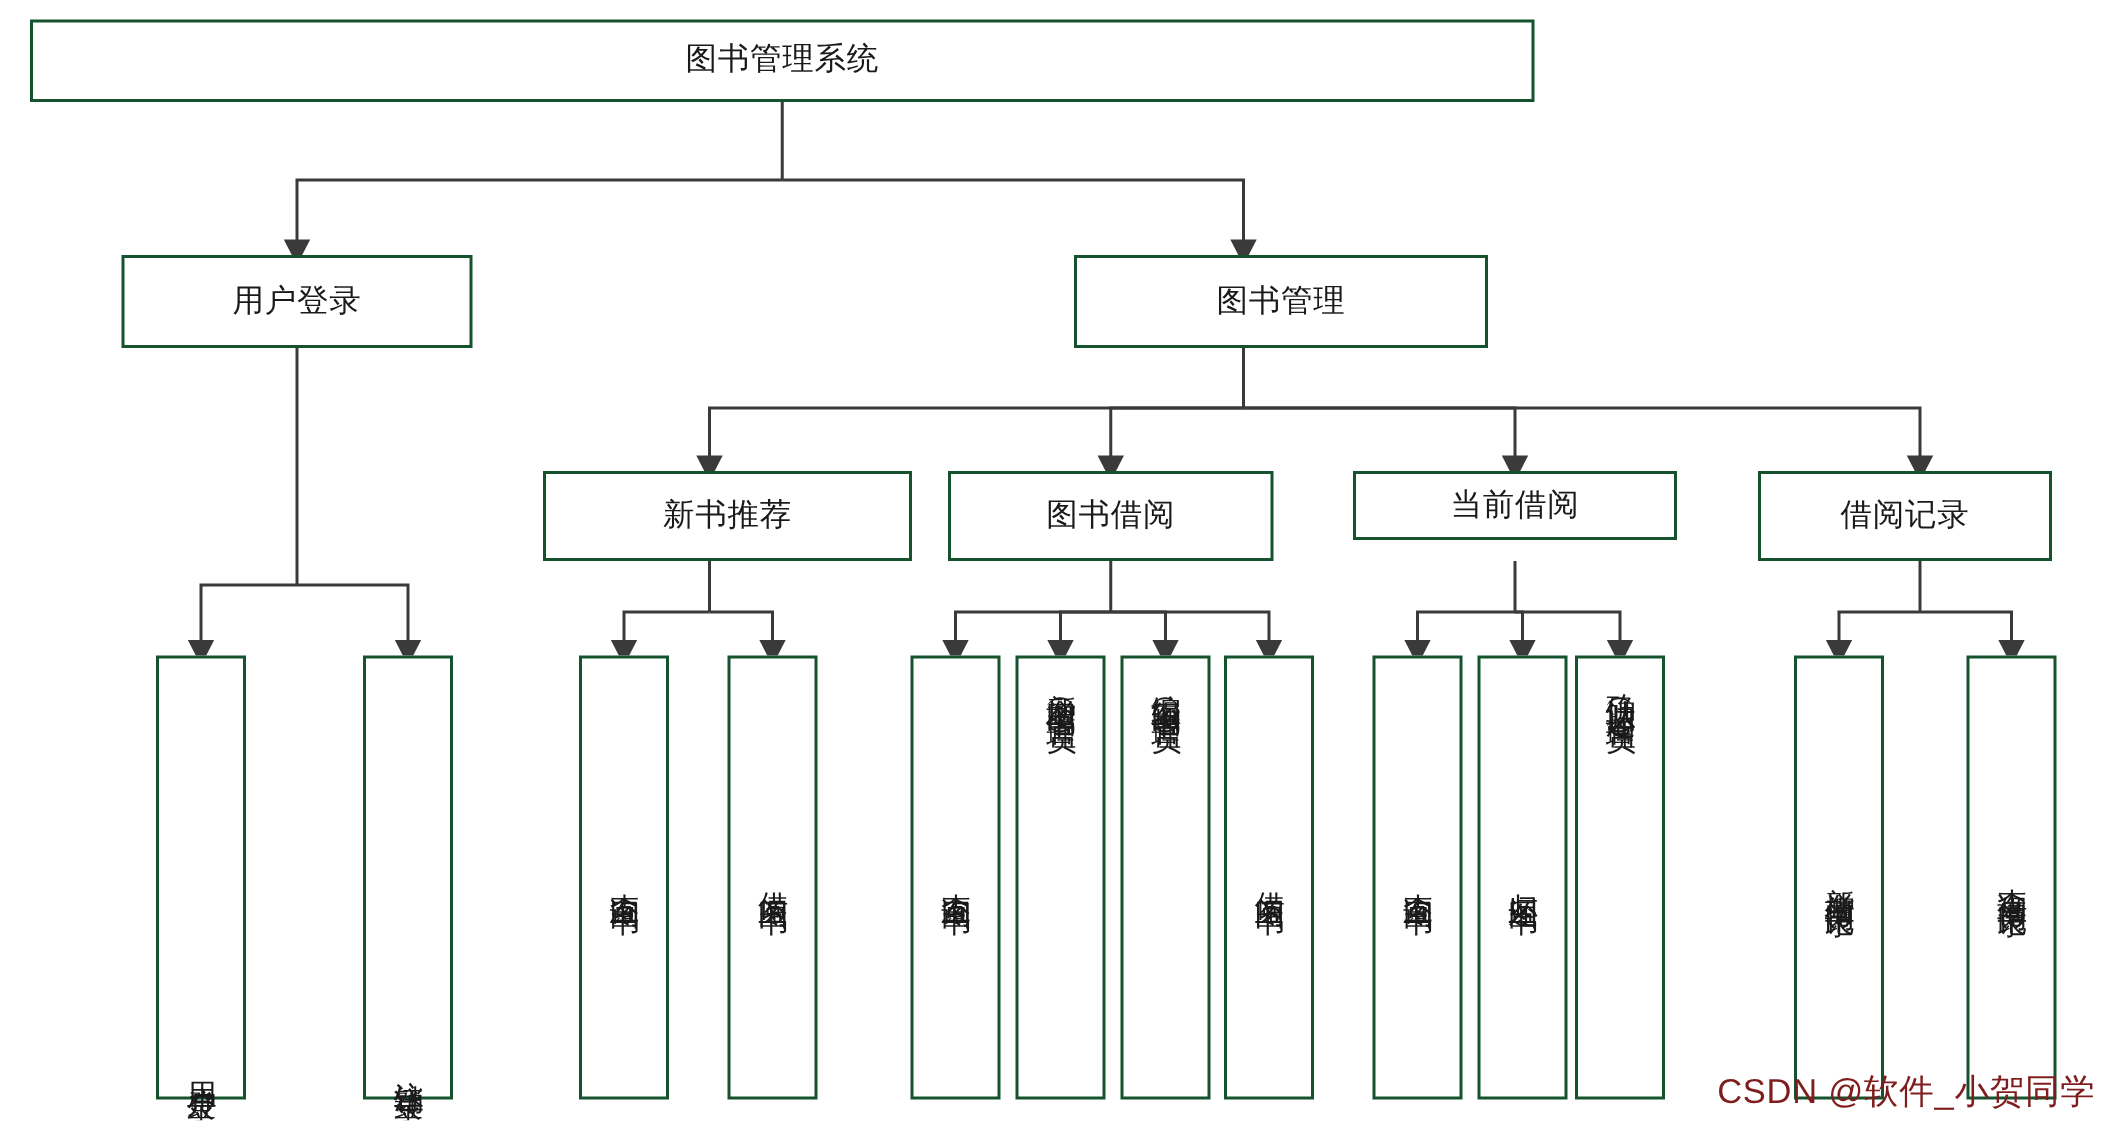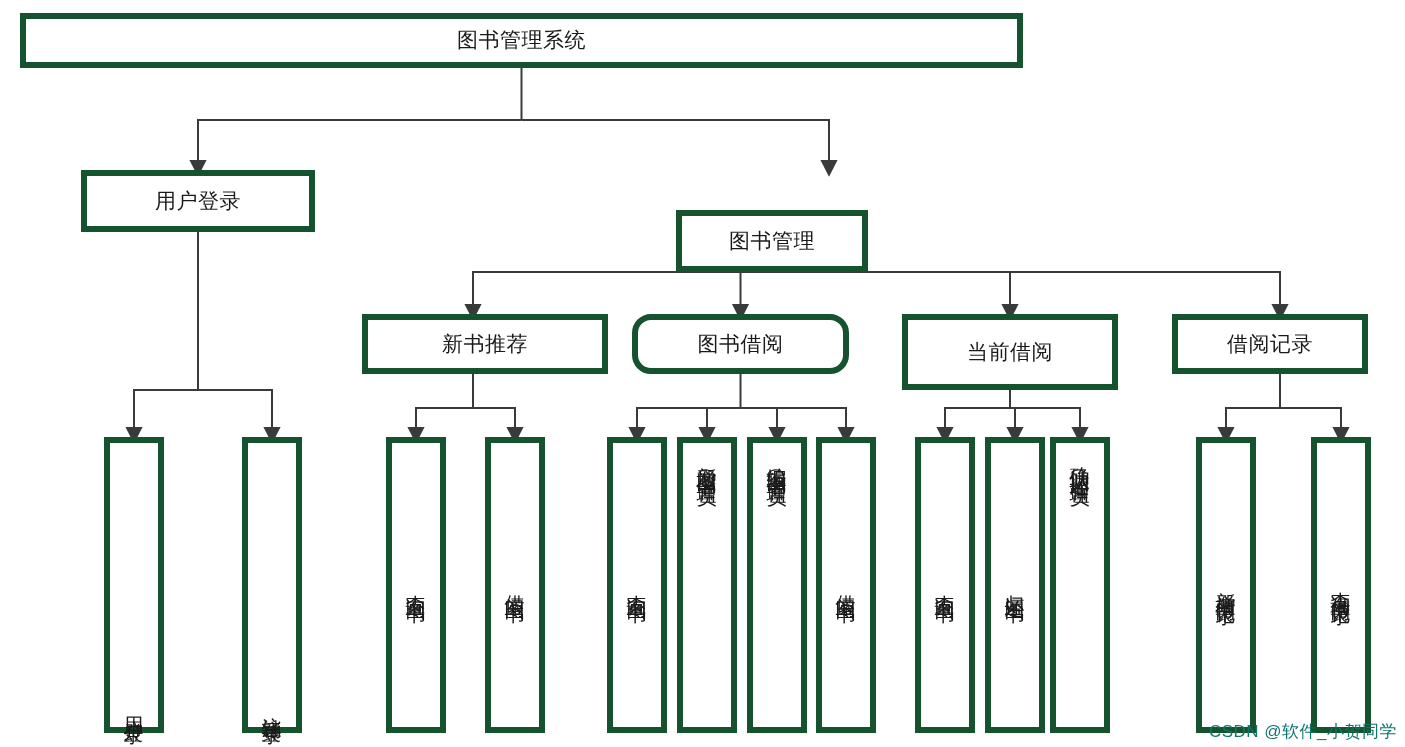--- a/index.html
+++ b/index.html
@@ -22,21 +22,21 @@
     left: 0;
     top: 0;
     width: 1405px;
     height: 747px;
     pointer-events: none;
   }
   .node {
     position: absolute;
     box-sizing: border-box;
     background: #ffffff;
-    border: 6px solid #14532d;
+    border: 2px solid #14532d;
     display: flex;
     align-items: center;
     justify-content: center;
     color: #1a1a1a;
   }
   .node .label {
     display: block;
     text-align: center;
     line-height: 1.18;
     white-space: nowrap;
@@ -60,22 +60,22 @@
     line-height: 1;
   }
   .node.vert.align-bottom {
     align-items: flex-end;
     padding-bottom: 14px;
   }
   .watermark {
     position: absolute;
     right: 8px;
     bottom: 4px;
-    font-size: 17px;
-    color: #0f766e;
+    font-size: 23px;
+    color: #7f1d1d;
     white-space: nowrap;
     letter-spacing: 0.5px;
   }
 </style>
 </head>
 <body>
 
 <div id="canvas">
 
   <svg id="wires" viewBox="0 0 1405 747">
@@ -114,31 +114,31 @@
       </g>
   </svg>
 
   <div class="node horiz" id="n-root" style="left: 20px; top: 13px; width: 1003px; height: 55px;">
     <span class="label">图书管理系统</span>
   </div>
 
   <div class="node horiz" id="n-user-login" style="left: 81px; top: 170px; width: 234px; height: 62px;">
     <span class="label">用户登录</span>
   </div>
-  <div class="node horiz" id="n-book-management" style="left: 676px; top: 170px; width: 192px; height: 62px; margin-top: 40px;">
+  <div class="node horiz" id="n-book-management" style="left: 716px; top: 170px; width: 276px; height: 62px;">
     <span class="label">图书管理</span>
   </div>
 
   <div class="node horiz" id="n-new-book-recommend" style="left: 362px; top: 314px; width: 246px; height: 60px;">
     <span class="label">新书推荐</span>
   </div>
-  <div class="node horiz" id="n-book-borrow" style="left: 632px; top: 314px; width: 217px; height: 60px; border-radius: 19px;">
+  <div class="node horiz" id="n-book-borrow" style="left: 632px; top: 314px; width: 217px; height: 60px;">
     <span class="label">图书借阅</span>
   </div>
-  <div class="node horiz" id="n-current-borrow" style="left: 902px; top: 314px; width: 216px; height: 76px;">
+  <div class="node horiz" id="n-current-borrow" style="left: 902px; top: 314px; width: 216px; height: 46px;">
     <span class="label">当前借阅</span>
   </div>
   <div class="node horiz" id="n-borrow-records" style="left: 1172px; top: 314px; width: 196px; height: 60px;">
     <span class="label">借阅记录</span>
   </div>
 
   <div class="node vert align-bottom" id="n-leaf-user-login" style="left: 104px; top: 437px; width: 60px; height: 296px;">
     <span class="label">用户登录</span>
   </div>
   <div class="node vert align-bottom" id="n-leaf-user-logout" style="left: 242px; top: 437px; width: 60px; height: 296px;">

